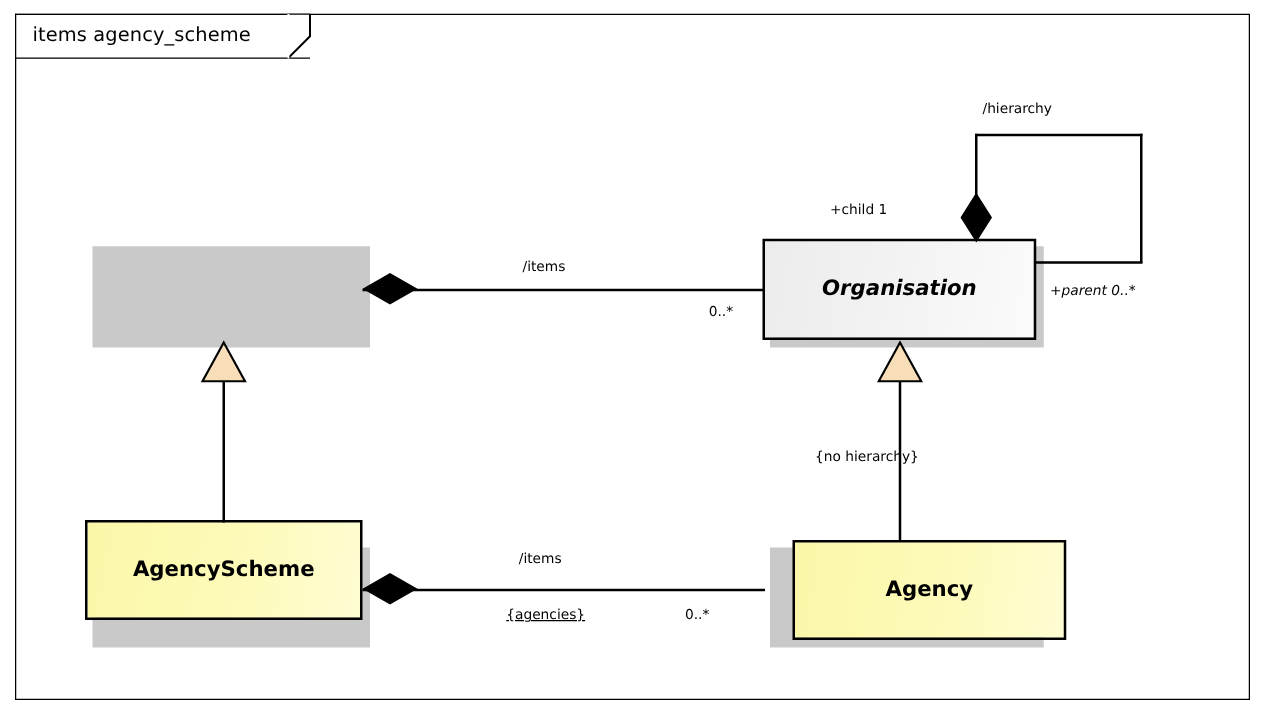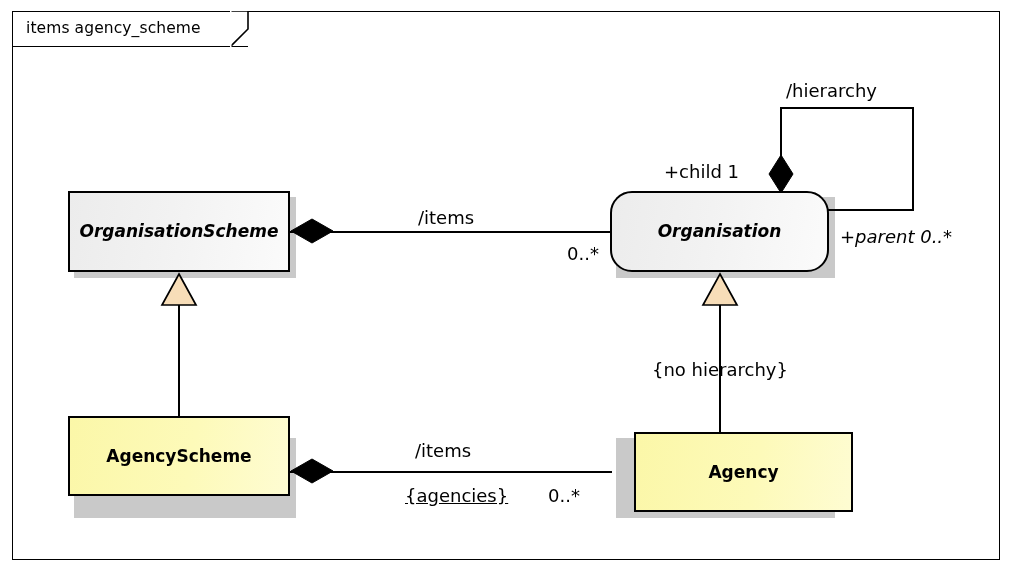--- a/index.html
+++ b/index.html
@@ -109,21 +109,21 @@
     width: 1012px;
     height: 572px;
     z-index: 4;
     pointer-events: none;
     overflow: visible;
   }
 
   
   .elabel {
     position: absolute;
-    font-size: 18px;
+    font-size: 11px;
     color: #000;
     white-space: nowrap;
     z-index: 5;
   }
 </style>
 </head>
 <body>
 
 <div id="canvas">
 
@@ -155,26 +155,23 @@
     <polygon points="291,471 312,459 333,471 312,483" fill="#000000" stroke="#000000" stroke-width="1"></polygon>
 
     <polygon points="781,155 793,174 781,193 769,174" fill="#000000" stroke="#000000" stroke-width="1"></polygon>
 
     <polygon points="179,274 196,305 162,305" fill="#f7ddb8" stroke="#000000" stroke-width="1.7"></polygon>
 
     <polygon points="720,274 737,305 703,305" fill="#f7ddb8" stroke="#000000" stroke-width="1.7"></polygon>
   </svg>
 
   <div class="cbox-shadow" style="left:74px; top:197px; width:222px; height:81px;"></div>
-  <div class="cbox grey" style="left:68px; top:191px; width:222px; height:81px;">
-    <span class="cbox-label abstract">OrganisationScheme</span>
-  </div>
 
   <div class="cbox-shadow" style="left:616px; top:197px; width:219px; height:81px;"></div>
-  <div class="cbox grey" style="left:610px; top:191px; width:219px; height:81px;border-radius:22px;">
+  <div class="cbox grey" style="left:610px; top:191px; width:219px; height:81px;">
     <span class="cbox-label abstract">Organisation</span>
   </div>
 
   <div class="cbox-shadow" style="left:74px; top:438px; width:222px; height:80px;"></div>
   <div class="cbox yellow" style="left:68px; top:416px; width:222px; height:80px;">
     <span class="cbox-label concrete">AgencyScheme</span>
   </div>
 
   <div class="cbox-shadow" style="left:616px; top:438px; width:219px; height:80px;"></div>
   <div class="cbox yellow" style="left:610px; top:432px; width:219px; height:80px;margin-left:24px;">

